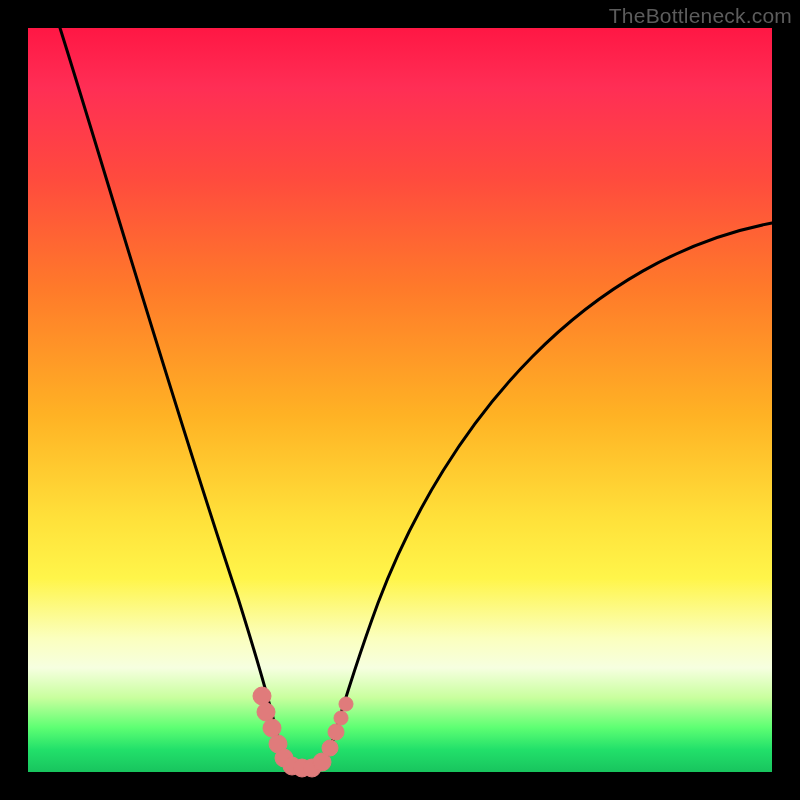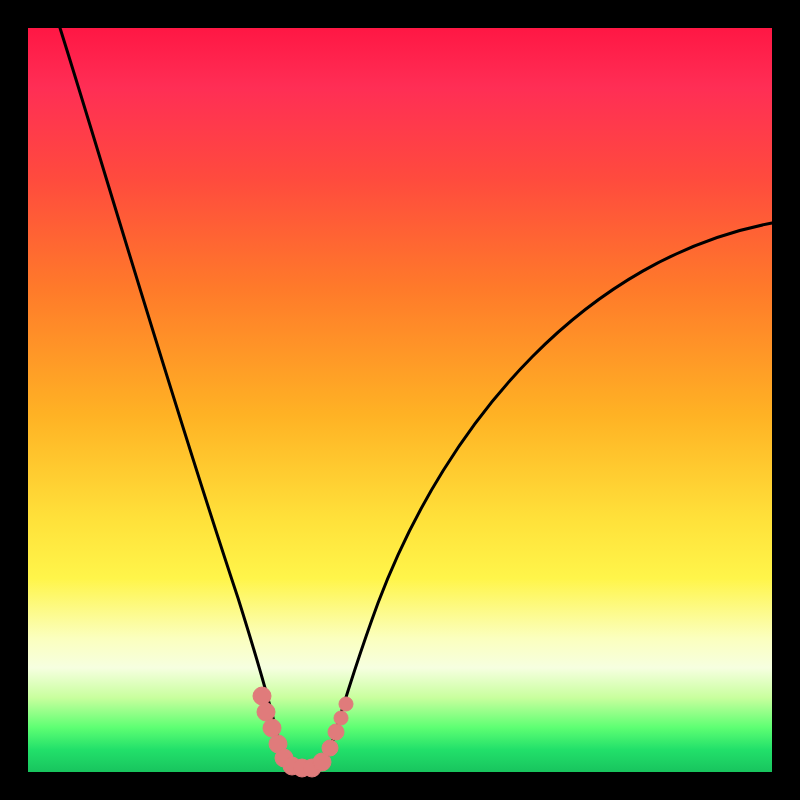--- a/index.html
+++ b/index.html
@@ -88,13 +88,14 @@
         <circle cx="294" cy="734" r="9"></circle>
         <circle cx="302" cy="720" r="8"></circle>
         <circle cx="308" cy="704" r="8"></circle>
         <circle cx="313" cy="690" r="7"></circle>
         <circle cx="318" cy="676" r="7"></circle>
       </g>
     </svg>
 
   </div>
 
+  <div class="watermark">TheBottleneck.com</div>
 </div>
 
 </body></html>

